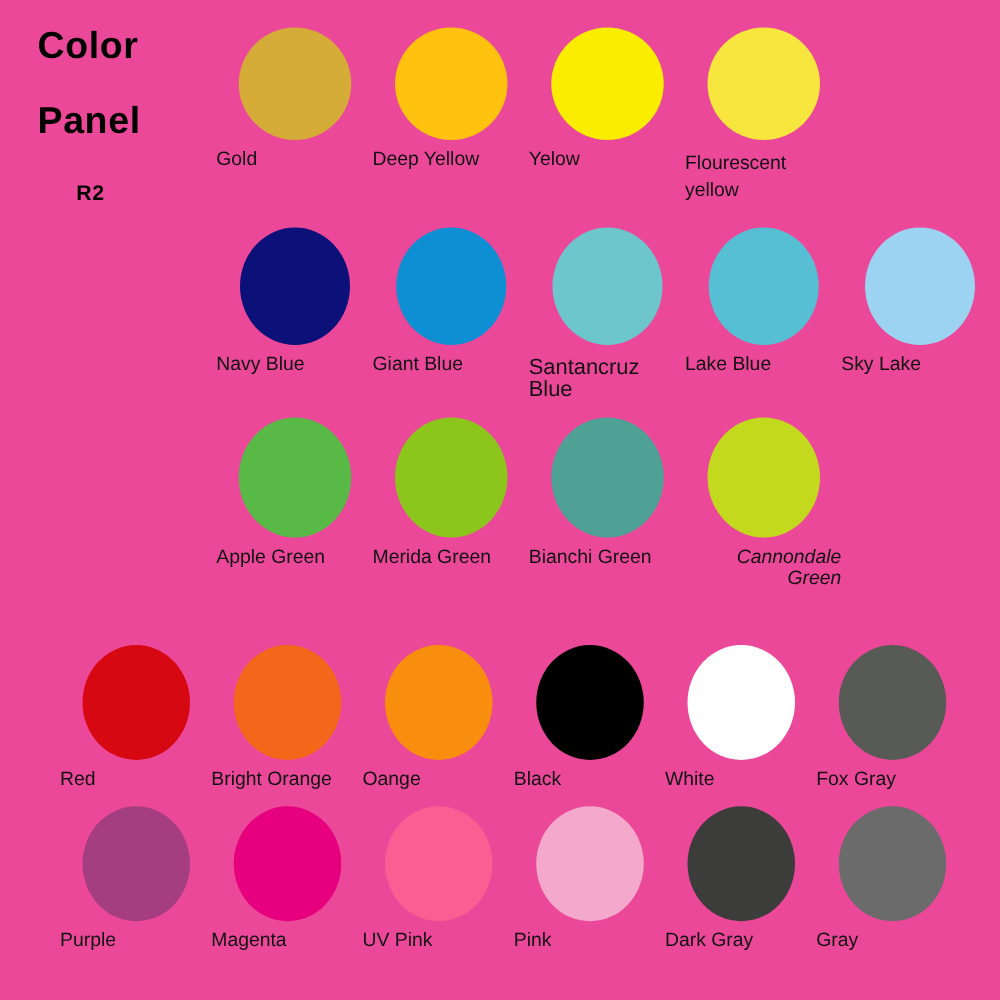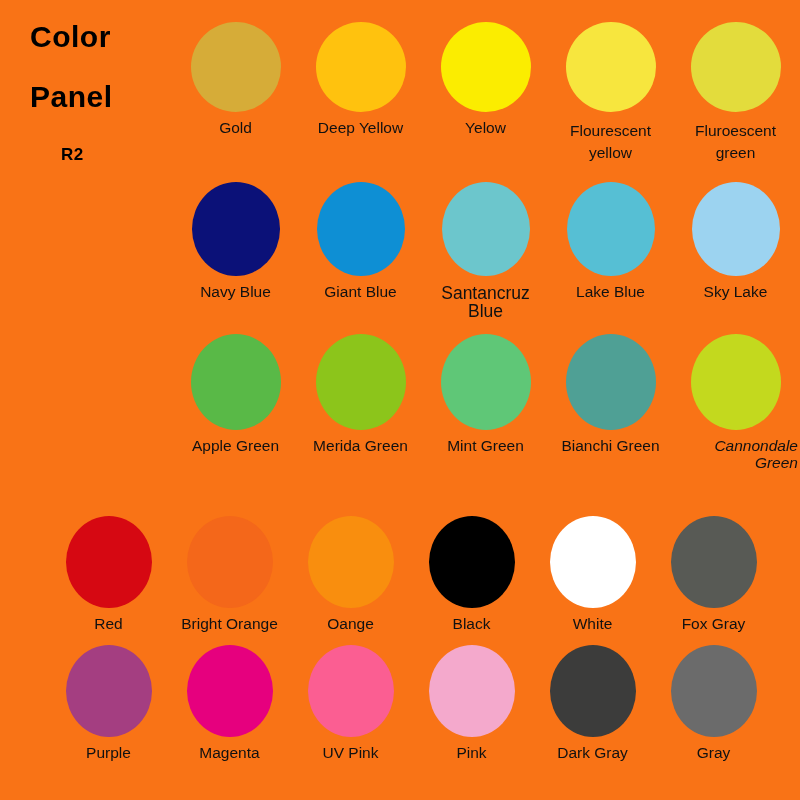--- a/index.html
+++ b/index.html
@@ -76,41 +76,40 @@
   .row.r2 .swatch { width: 88px; height: 94px; }
   .row.r3 .swatch { width: 90px; height: 96px; }
   .row.r4 .swatch { width: 86px; height: 92px; }
   .row.r5 .swatch { width: 86px; height: 92px; }
 
   .label {
     margin-top: 8px;
     font-size: 15.5px;
     line-height: 1.05;
     color: #111111;
-    text-align: center;
     white-space: pre-line;
     width: 125px;
   }
   .row.r4 .label, .row.r5 .label { width: 121px; }
 
   
   .label.big      { font-size: 17.5px; }
   .label.twoline  { line-height: 1.45; }
   .label.leftwrap {
     text-align: right;
     line-height: 1.08;
     padding-left: 12px;
     box-sizing: border-box;
     font-style: italic;
   }
 </style>
 </head>
 <body style="background: rgb(239, 235, 232);">
 
-<div id="panel" style="background: #f97316;">
+<div id="panel" style="background: #ec4899;">
 
   <div class="title-block">
     <div class="title-line l1">Color</div>
     <div class="title-line l2">Panel</div>
     <div class="title-line rev">R2</div>
   </div>
 
   <div class="row r1">
       <div class="cell">
         <div class="swatch" style="background: rgb(214, 172, 56);"></div>
@@ -122,25 +121,20 @@
       </div>
       <div class="cell">
         <div class="swatch" style="background: rgb(251, 237, 0);"></div>
         <div class="label">Yelow</div>
       </div>
       <div class="cell">
         <div class="swatch" style="background: rgb(247, 230, 62);"></div>
         <div class="label twoline">Flourescent
 yellow</div>
       </div>
-      <div class="cell">
-        <div class="swatch" style="background: rgb(227, 220, 60);"></div>
-        <div class="label twoline">Fluroescent
-green</div>
-      </div>
     </div>
   <div class="row r2">
       <div class="cell">
         <div class="swatch" style="background: rgb(11, 17, 120);"></div>
         <div class="label">Navy Blue</div>
       </div>
       <div class="cell">
         <div class="swatch" style="background: rgb(14, 143, 212);"></div>
         <div class="label">Giant Blue</div>
       </div>
@@ -158,24 +152,20 @@
       </div>
     </div>
   <div class="row r3">
       <div class="cell">
         <div class="swatch" style="background: rgb(89, 185, 71);"></div>
         <div class="label">Apple Green</div>
       </div>
       <div class="cell">
         <div class="swatch" style="background: rgb(140, 197, 27);"></div>
         <div class="label">Merida Green</div>
-      </div>
-      <div class="cell">
-        <div class="swatch" style="background: rgb(95, 199, 119);"></div>
-        <div class="label">Mint Green</div>
       </div>
       <div class="cell">
         <div class="swatch" style="background: rgb(79, 160, 149);"></div>
         <div class="label">Bianchi Green</div>
       </div>
       <div class="cell">
         <div class="swatch" style="background: rgb(195, 217, 30);"></div>
         <div class="label leftwrap">Cannondale
 Green</div>
       </div>

